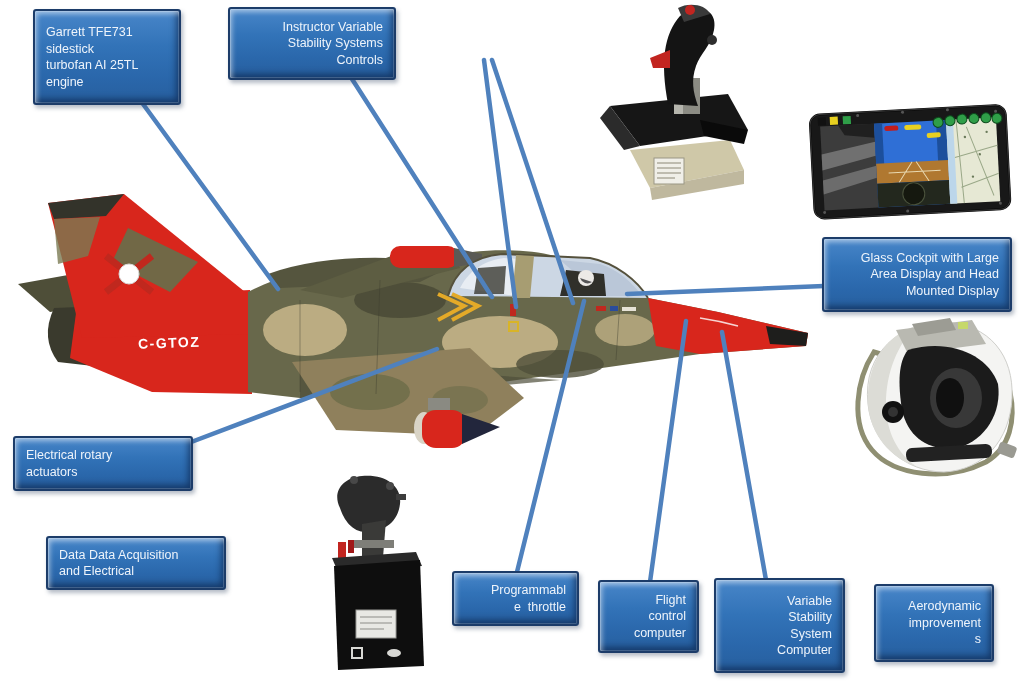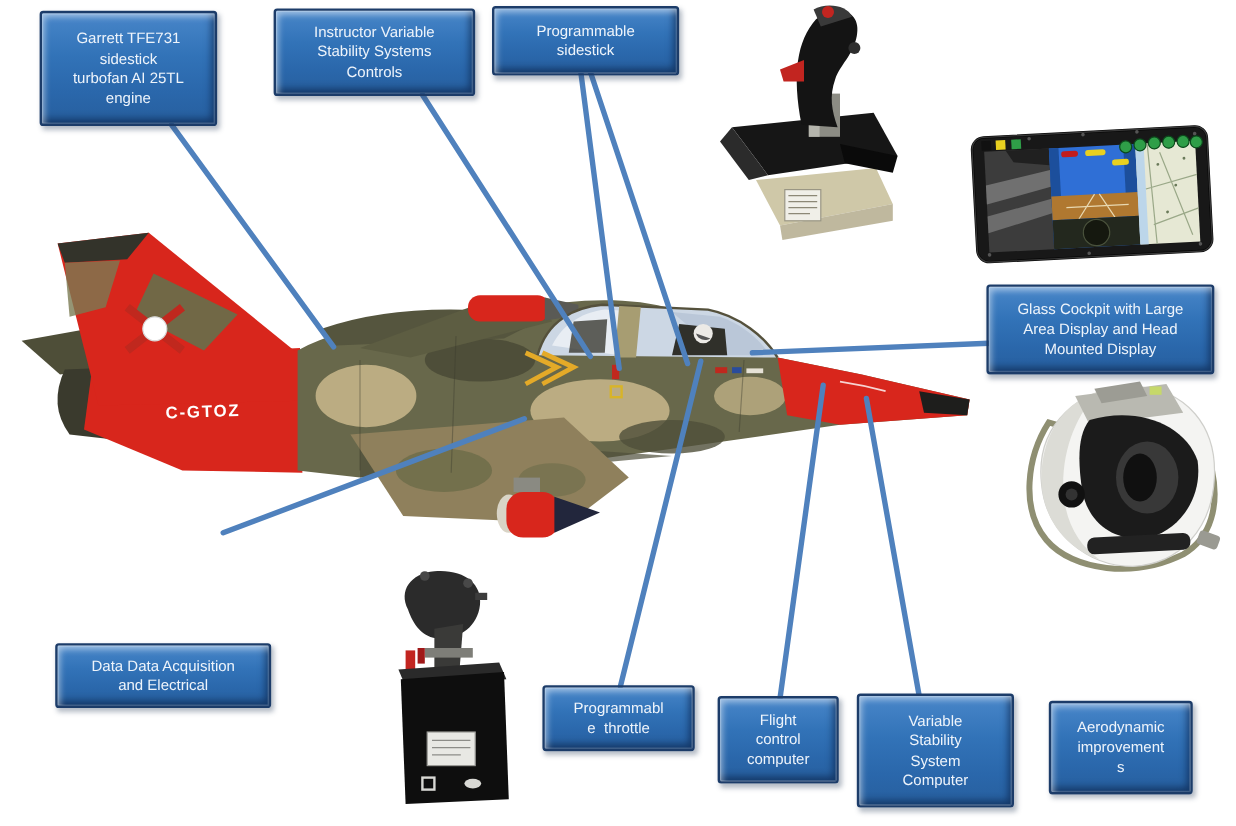--- a/index.html
+++ b/index.html
@@ -10,23 +10,23 @@
     position:absolute;box-sizing:border-box;
     background:linear-gradient(180deg,#4886c9 0%,#3273b8 38%,#2a67ab 72%,#275f9e 100%);
     border:2px solid #1c3c69;border-radius:3px;
     box-shadow:
       inset 0 0 0 1px rgba(255,255,255,.18),
       inset 5px 6px 5px -3px rgba(255,255,255,.50),
       inset -6px -7px 6px -3px rgba(8,32,70,.60),
       2px 3px 4px rgba(40,60,90,.35);
     color:#eef4fb;font-size:12.5px;line-height:1.32;
     padding:6px 11px;display:flex;flex-direction:column;justify-content:center;
-    text-align:center;z-index:3;
+    text-align:right;z-index:3;
   }
-  .callout.center{text-align:center;}
+  .callout.center{text-align:left;}
   .callout div{white-space:pre;}
 </style>
 </head>
 <body>
 
 <div id="stage">
 
 <svg id="scene" width="1030" height="688" viewBox="0 0 1030 688">
 
   <g>
@@ -227,31 +227,31 @@
   <div>turbofan AI 25TL</div>
   <div>engine</div>
 </div>
 
 <div class="callout" style="left:228px;top:7px;width:168px;height:73px">
   <div>Instructor Variable</div>
   <div>Stability Systems</div>
   <div>Controls</div>
 </div>
 
-<div class="callout" style="left:410px;top:5px;width:156px;height:58px">
-  <div>Programmable</div>
-  <div>sidestick</div>
-</div>
 
 <div class="callout" style="left:822px;top:237px;width:190px;height:75px">
   <div>Glass Cockpit with Large</div>
   <div>Area Display and Head</div>
   <div>Mounted Display</div>
 </div>
 
+<div class="callout center" style="left:13px;top:436px;width:180px;height:55px">
+  <div>Electrical rotary</div>
+  <div>actuators</div>
+</div>
 
 <div class="callout center" style="left:46px;top:536px;width:180px;height:54px">
   <div>Data Data Acquisition</div>
   <div>and Electrical</div>
 </div>
 
 <div class="callout" style="left:452px;top:571px;width:127px;height:55px">
   <div>Programmabl</div>
   <div>e  throttle</div>
 </div>

